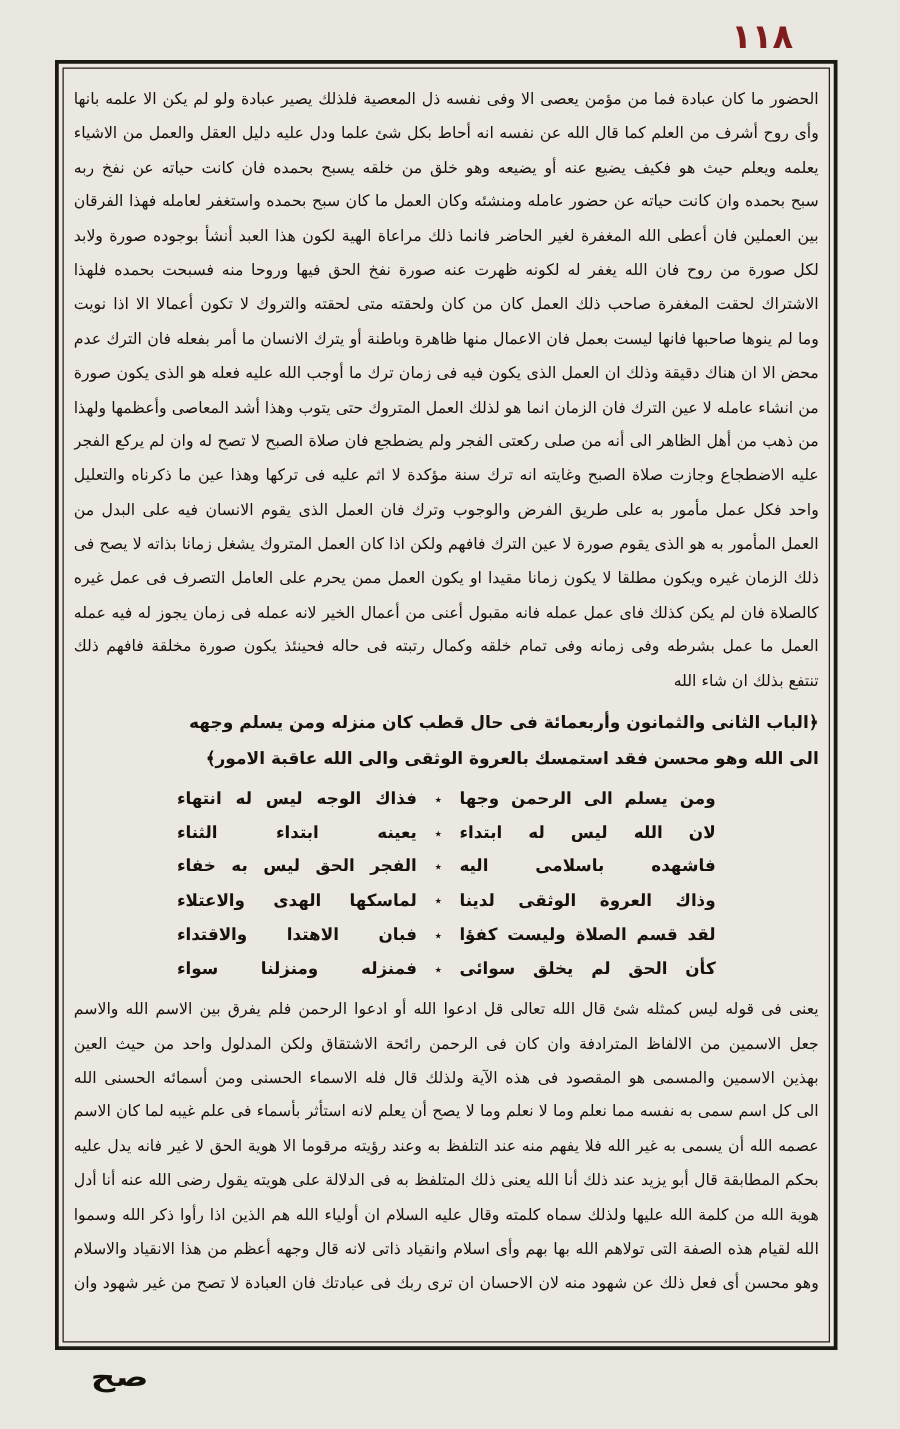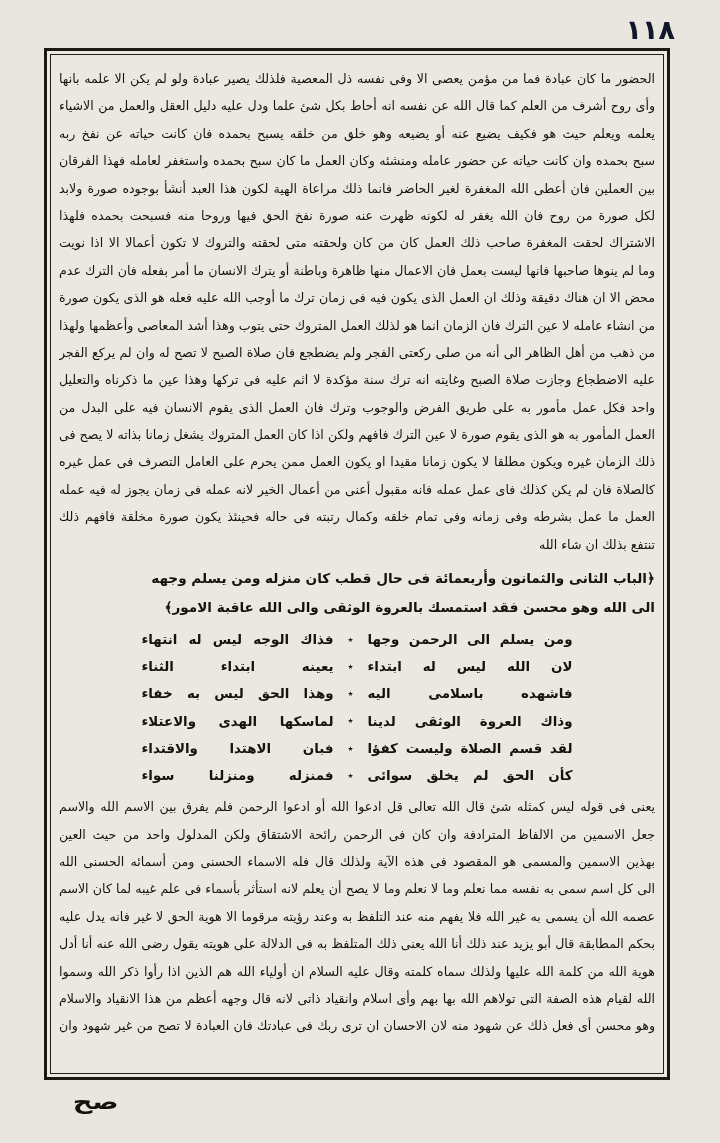--- a/index.html
+++ b/index.html
@@ -4,21 +4,21 @@
 <style>
   html,body{margin:0;padding:0;}
   body{
     width:720px;height:1143px;position:relative;overflow:hidden;
     background:#e9e6df;
     font-family:"DejaVu Sans",sans-serif;
     color:#17140f;
   }
   .page-number{
     position:absolute;top:14px;left:585px;width:90px;
-    text-align:right;font-size:27px;font-weight:bold;color:#0f172a;
+    text-align:left;font-size:27px;font-weight:bold;color:#7f1d1d;
     letter-spacing:2px;
   }
   .frame-outer{
     position:absolute;left:44px;top:48px;width:626px;height:1032px;
     border:3px solid #1c1914;
     box-sizing:border-box;
     padding:3px;
     background:#ebe8e1;
   }
   .frame-inner{
@@ -114,21 +114,21 @@
     <span class="hemi l">فذاك الوجه ليس له انتهاء</span>
   </div>
           <div class="poem-row">
     <span class="hemi r">لان الله ليس له ابتداء</span>
     <span class="vsep">٭</span>
     <span class="hemi l">يعينه ابتداء الثناء</span>
   </div>
           <div class="poem-row">
     <span class="hemi r">فاشهده باسلامى اليه</span>
     <span class="vsep">٭</span>
-    <span class="hemi l">وهذا الحق ليس به خفاء</span>
+    <span class="hemi l">الفجر الحق ليس به خفاء</span>
   </div>
           <div class="poem-row">
     <span class="hemi r">وذاك العروة الوثقى لدينا</span>
     <span class="vsep">٭</span>
     <span class="hemi l">لماسكها الهدى والاعتلاء</span>
   </div>
           <div class="poem-row">
     <span class="hemi r">لقد قسم الصلاة وليست كفؤا</span>
     <span class="vsep">٭</span>
     <span class="hemi l">فبان الاهتدا والاقتداء</span>

